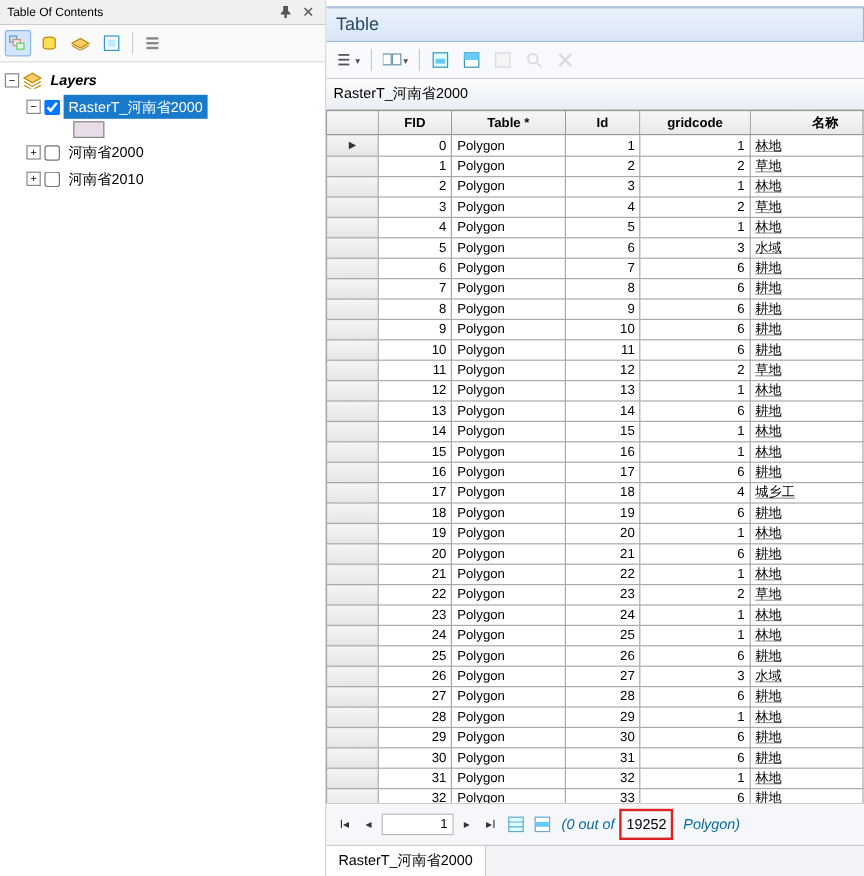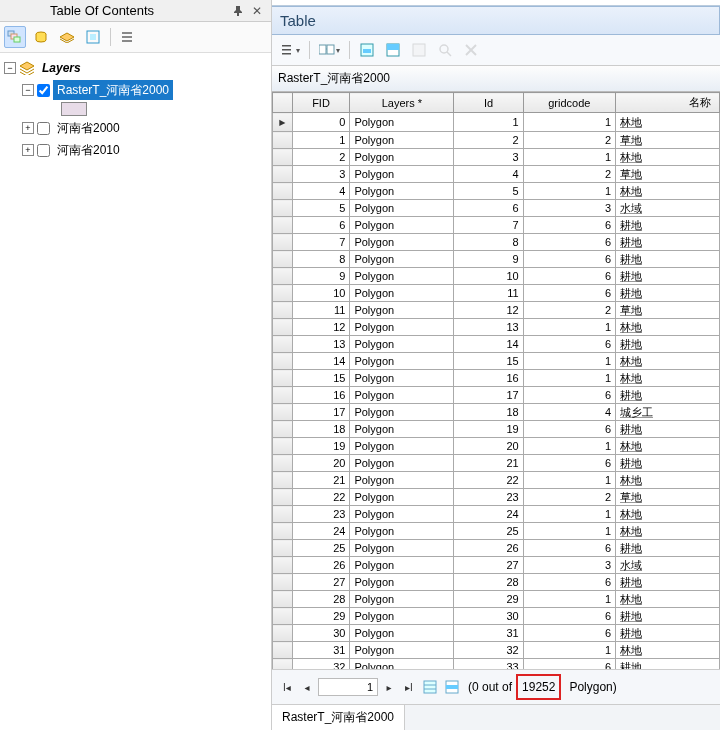--- a/index.html
+++ b/index.html
@@ -2,21 +2,21 @@
 <html><head>
   <meta charset="utf-8">
   <style>
     * { box-sizing: border-box; margin: 0; padding: 0; }
     body { font-family: "Segoe UI", Tahoma, Arial, sans-serif; font-size: 12px; background: #fff; width: 720px; height: 730px; overflow: hidden; }
     .container { display: flex; height: 730px; }
     
     
     .left-panel { width: 272px; border-right: 1px solid #ccc; display: flex; flex-direction: column; }
     .toc-header { display: flex; align-items: center; padding: 3px 6px; border-bottom: 1px solid #ccc; background: #f0f0f0; }
-    .toc-title { flex: 1; font-size: 13px; margin-left: 44px; }
+    .toc-title { flex: 1; font-size: 10px; }
     .toc-pin, .toc-close { width: 16px; text-align: center; cursor: pointer; color: #555; }
     .toc-toolbar { display: flex; gap: 4px; padding: 4px; border-bottom: 1px solid #ddd; background: #fafafa; align-items: center; }
     .tb-btn { width: 22px; height: 22px; display: flex; align-items: center; justify-content: center; border: 1px solid transparent; border-radius: 2px; cursor: pointer; }
     .tb-btn.active { background: #d1e5ff; border-color: #8fb8e8; }
     .tb-sep { width: 1px; height: 18px; background: #ccc; margin: 0 2px; }
     .tree { padding: 4px 2px; font-size: 12px; overflow-y: auto; flex: 1; }
     .tree-node { display: flex; align-items: center; padding: 1px 2px; line-height: 18px; white-space: nowrap; }
     .tree-toggle { width: 12px; height: 12px; border: 1px solid #888; display: flex; align-items: center; justify-content: center; font-size: 9px; line-height: 1; margin-right: 3px; cursor: pointer; background: #fff; }
     .tree-layer-icon { width: 16px; height: 14px; margin-right: 3px; display: flex; align-items: center; justify-content: center; }
     .tree-check { width: 13px; height: 13px; margin-right: 3px; }
@@ -30,33 +30,33 @@
     .right-spacer { height: 6px; background: #fff; border-bottom: 1px solid #bcd; }
     .table-header { background: linear-gradient(#eaf1fb, #d9e6f7); border: 1px solid #9db9d8; border-left: none; padding: 5px 8px; font-size: 15px; color: #2a4a6a; }
     .table-toolbar { display: flex; align-items: center; gap: 4px; padding: 4px 6px; border-bottom: 1px solid #ccc; background: #f7f9fc; }
     .ttb-btn { min-width: 22px; height: 22px; display: flex; align-items: center; justify-content: center; border: 1px solid transparent; cursor: pointer; padding: 0 2px; }
     .ttb-drop { font-size: 8px; color: #555; margin-left: 1px; }
     .ttb-sep { width: 1px; height: 18px; background: #ccc; margin: 0 2px; }
     .ttb-disabled { opacity: 0.4; }
     .table-name-bar { padding: 4px 6px; background: linear-gradient(#fdfdfd, #e8eef5); border-bottom: 1px solid #bbb; font-size: 12px; }
     .table-wrap { flex: 1; overflow: auto; background: #fff; }
     table.data { border-collapse: collapse; font-size: 11px; width: 100%; }
-    table.data th { background: linear-gradient(#f7f7f7, #e8e8e8); border: 1px solid #999; padding: 2px 8px; font-weight: normal; position: sticky; top: 0; }
+    table.data th { background: linear-gradient(#f7f7f7, #e8e8e8); border: 1px solid #999; padding: 2px 20px; font-weight: bold; position: sticky; top: 0; }
     table.data td { border: 1px solid #aaa; padding: 0 4px; height: 16px; line-height: 16px; white-space: nowrap; }
     .rowhdr { width: 16px; background: linear-gradient(#f5f5f5,#e5e5e5); border: 1px solid #999; text-align: center; }
     .rowhdr.first::after { content: "▶"; font-size: 8px; color: #333; }
     .num { text-align: right; }
     .txt { text-align: left; }
     .cn { color: #000; text-decoration: underline; text-decoration-color: #999; }
     
     .nav-bar { display: flex; align-items: center; padding: 4px 6px; border-top: 1px solid #ccc; background: #f5f7fa; font-size: 12px; gap: 2px; }
     .nav-btn { width: 18px; height: 18px; display: flex; align-items: center; justify-content: center; cursor: pointer; font-size: 10px; color: #333; }
     .nav-input { width: 60px; height: 18px; border: 1px solid #bbb; text-align: right; padding: 0 4px; font-size: 11px; }
     .nav-icon { width: 18px; height: 16px; display:flex; align-items:center; justify-content:center; margin: 0 1px; }
-    .nav-text { margin-left: 4px; color: #000000; }
+    .nav-text { margin-left: 4px; color: #0369a1; font-style: italic; }
     .highlight-box { border: 2px solid #d22; padding: 4px 4px; margin: 0 2px; }
     
     .bottom-tab { display: flex; border-top: 1px solid #ccc; background: #f2f4f7; }
     .bottom-tab-item { padding: 4px 10px; border-right: 1px solid #ccc; background: #fff; font-size: 12px; }
     
     svg { display: block; }
   </style>
 </head>
 <body>
 
@@ -195,21 +195,21 @@
       </div>
     </div>
     <div class="table-name-bar">RasterT_河南省2000</div>
 
     <div class="table-wrap">
       <table class="data">
         <thead>
             <tr id="hdr-row">
               <th class="rowhdr"></th>
               <th style="width: 50px;">FID</th>
-              <th style="width: 90px;">Layers *</th>
+              <th style="width: 90px;">Table *</th>
               <th style="width: 60px;">Id</th>
               <th style="width: 80px;">gridcode</th>
               <th style="width: 90px; text-align: right;">名称</th>
             </tr>
           </thead>
         <tbody id="data-body">
             <tr>
               <td class="rowhdr first"></td>
               <td class="num">0</td>
               <td class="txt">Polygon</td>

